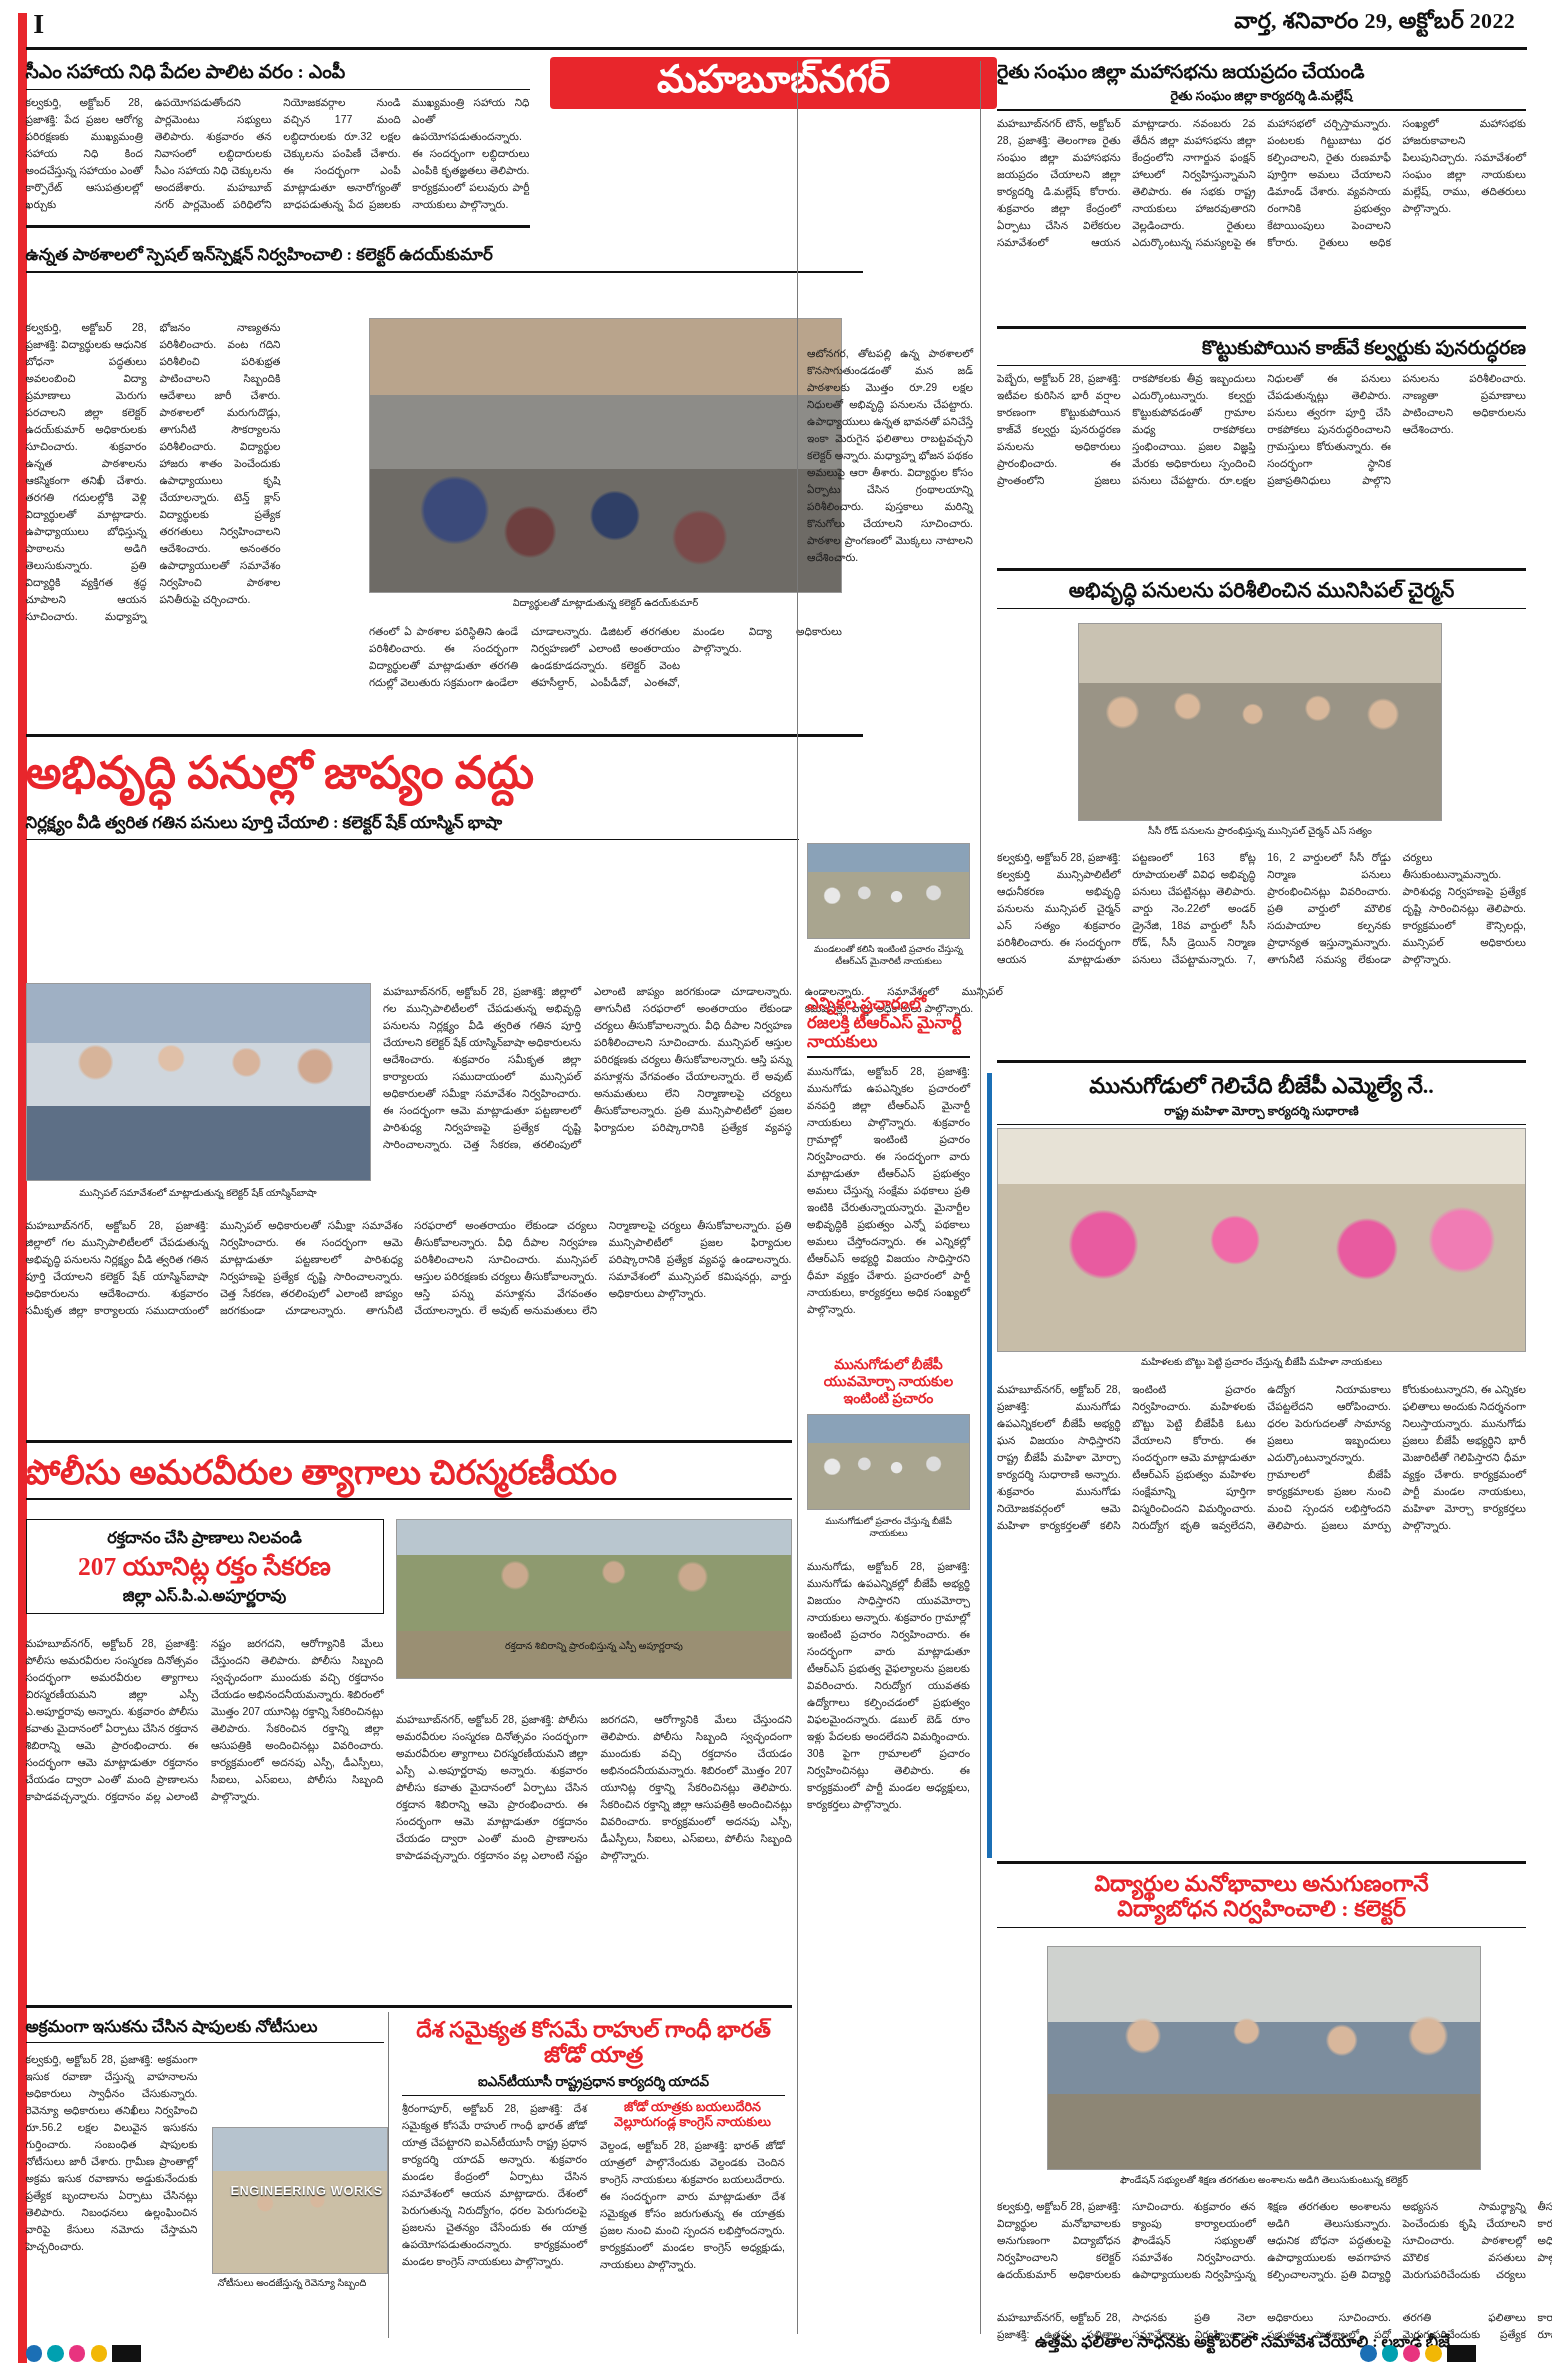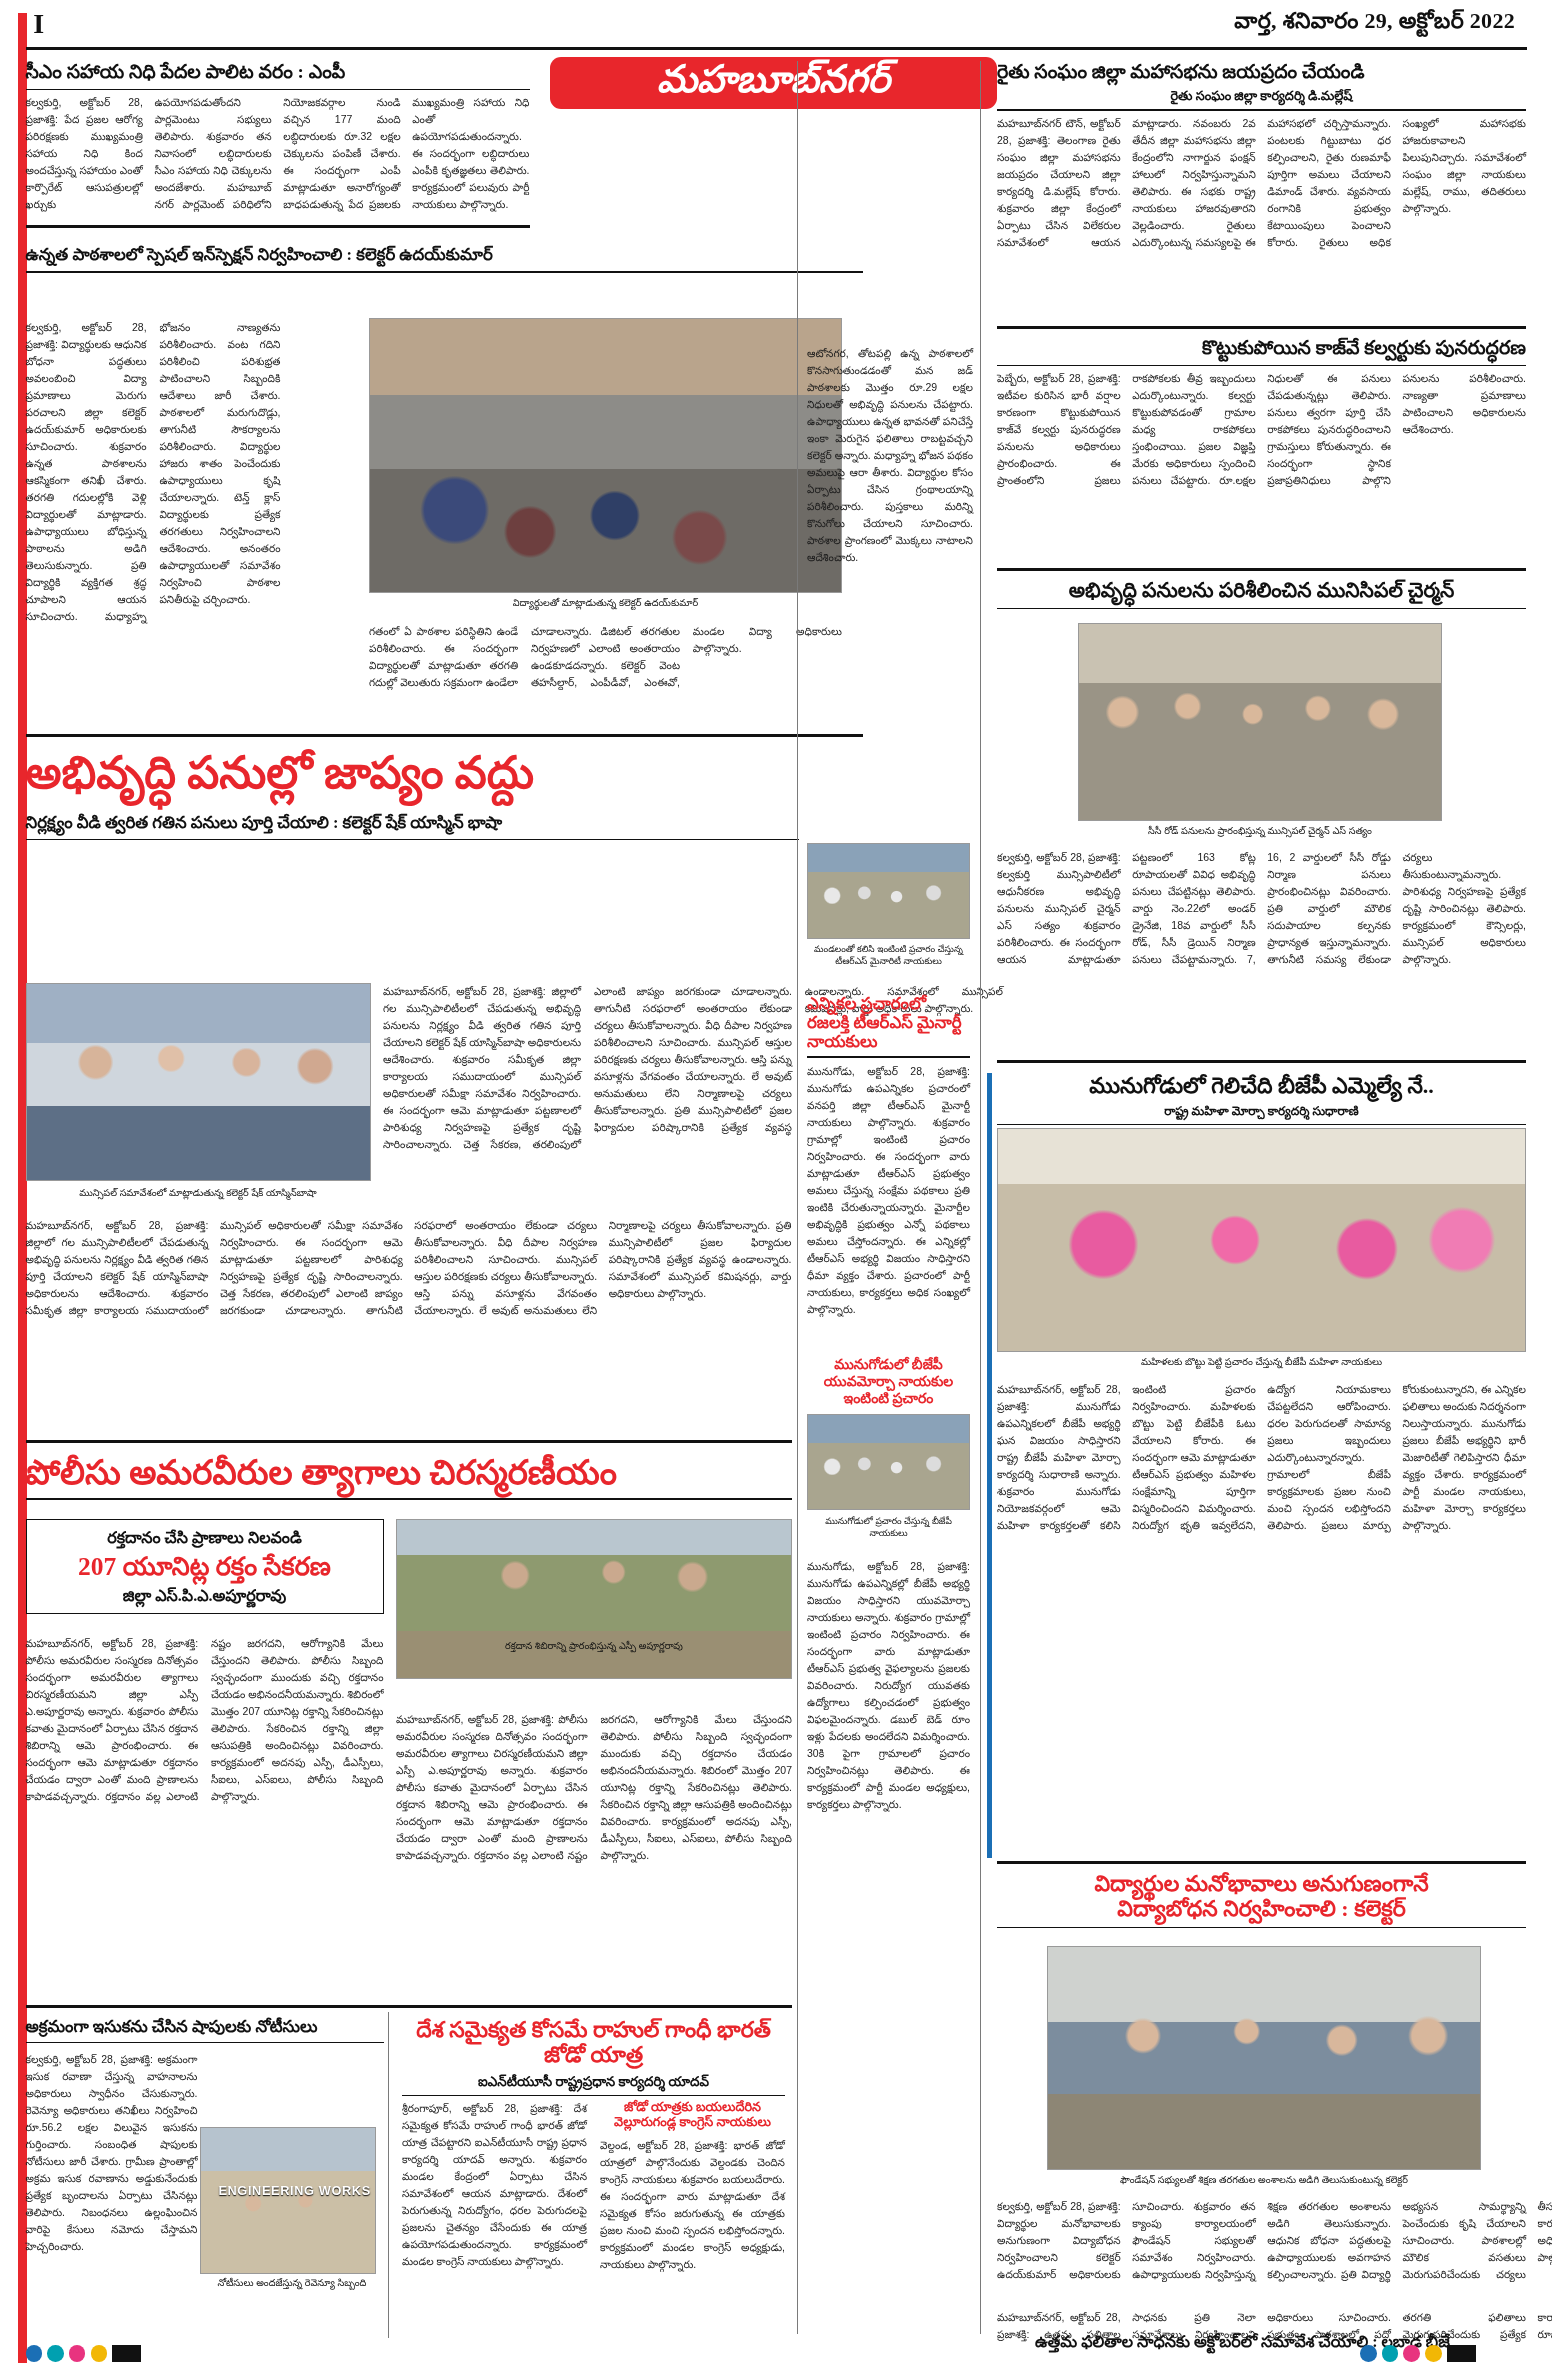--- a/index.html
+++ b/index.html
@@ -46,22 +46,21 @@
   .hline { position:absolute; height:1.3px; background:#111; }
   .thickline { position:absolute; height:3.2px; background:#111; }
 
   
   .masthead {
     position:absolute; left:550px; top:57px; width:447px; height:134px;
   }
   .masthead .mh-top {
     width:447px; height:52px; background:#e8262c;
     display:flex; align-items:center; justify-content:center;
-    border-radius:11px;
-    font-style:italic;
+    border-radius:4px;
   }
   .masthead .mh-top span {
     color:#fff; font-size:38px; font-weight:bold;
     font-family:"Liberation Serif", serif;
   }
   .masthead .mh-bottom {
     position:relative; width:447px; height:82px; margin-top:2.6px;
     display:flex; align-items:center;
   }
   .mh-photo {
@@ -272,21 +271,21 @@
 
   <div class="body-text" style="position:absolute; left:396px; top:1711px; width:396px; height:281px; column-count:2; column-gap:12.8px;">మహబూబ్‌నగర్, అక్టోబర్ 28, ప్రజాశక్తి: పోలీసు అమరవీరుల సంస్మరణ దినోత్సవం సందర్భంగా అమరవీరుల త్యాగాలు చిరస్మరణీయమని జిల్లా ఎస్పీ ఎ.అపూర్ణరావు అన్నారు. శుక్రవారం పోలీసు కవాతు మైదానంలో ఏర్పాటు చేసిన రక్తదాన శిబిరాన్ని ఆమె ప్రారంభించారు. ఈ సందర్భంగా ఆమె మాట్లాడుతూ రక్తదానం చేయడం ద్వారా ఎంతో మంది ప్రాణాలను కాపాడవచ్చన్నారు. రక్తదానం వల్ల ఎలాంటి నష్టం జరగదని, ఆరోగ్యానికి మేలు చేస్తుందని తెలిపారు. పోలీసు సిబ్బంది స్వచ్ఛందంగా ముందుకు వచ్చి రక్తదానం చేయడం అభినందనీయమన్నారు. శిబిరంలో మొత్తం 207 యూనిట్ల రక్తాన్ని సేకరించినట్లు తెలిపారు. సేకరించిన రక్తాన్ని జిల్లా ఆసుపత్రికి అందించినట్లు వివరించారు. కార్యక్రమంలో అదనపు ఎస్పీ, డీఎస్పీలు, సీఐలు, ఎస్ఐలు, పోలీసు సిబ్బంది పాల్గొన్నారు.</div>
 
   <div class="thickline" style="left:25.5px; top:2005px; width:766px;"></div>
 
   <div class="col" style="left:25.5px; top:2017px; width:358px;">
     <div class="hl-black" style="font-size:16.6px;">అక్రమంగా ఇసుకను చేసిన షాపులకు నోటీసులు</div>
     <div class="hline" style="position:relative; top:5.1px; width:358px;"></div>
   </div>
   <div class="body-text" style="position:absolute; left:25.5px; top:2051px; width:172px; height:268px;">కల్వకుర్తి, అక్టోబర్ 28, ప్రజాశక్తి: అక్రమంగా ఇసుక రవాణా చేస్తున్న వాహనాలను అధికారులు స్వాధీనం చేసుకున్నారు. రెవెన్యూ అధికారులు తనిఖీలు నిర్వహించి రూ.56.2 లక్షల విలువైన ఇసుకను గుర్తించారు. సంబంధిత షాపులకు నోటీసులు జారీ చేశారు. గ్రామీణ ప్రాంతాల్లో అక్రమ ఇసుక రవాణాను అడ్డుకునేందుకు ప్రత్యేక బృందాలను ఏర్పాటు చేసినట్లు తెలిపారు. నిబంధనలు ఉల్లంఘించిన వారిపై కేసులు నమోదు చేస్తామని హెచ్చరించారు.</div>
-  <div class="photo p-eng" style="position:absolute; left:200px; top:2127px; width:176px; height:147px;text-decoration:underline;">
+  <div class="photo p-eng" style="position:absolute; left:212px; top:2127px; width:176px; height:147px;text-decoration:underline;">
     <div class="ov"></div>
     <div class="sign">ENGINEERING WORKS</div>
   </div>
   <div class="cap" style="position:absolute; left:204px; top:2277px; width:176px;">నోటీసులు అందజేస్తున్న రెవెన్యూ సిబ్బంది</div>
 
   <div class="vline" style="left:388px; top:2012px; height:326px;"></div>
   <div class="col" style="left:402px; top:2017px; width:383px;">
     <div class="hl" style="font-size:22px; text-align:center;">దేశ సమైక్యత కోసమే రాహుల్ గాంధీ భారత్ జోడో యాత్ర</div>
     <div class="hl-black" style="font-size:13.4px; text-align:center; margin-top:6.4px;">ఐఎన్‌టీయూసీ రాష్ట్రప్రధాన కార్యదర్శి యాదవ్</div>
     <div class="hline" style="position:relative; top:5.1px; width:383px;"></div>

